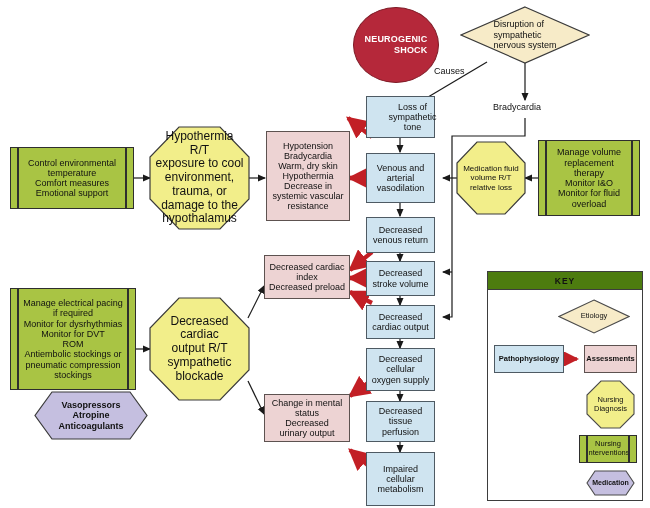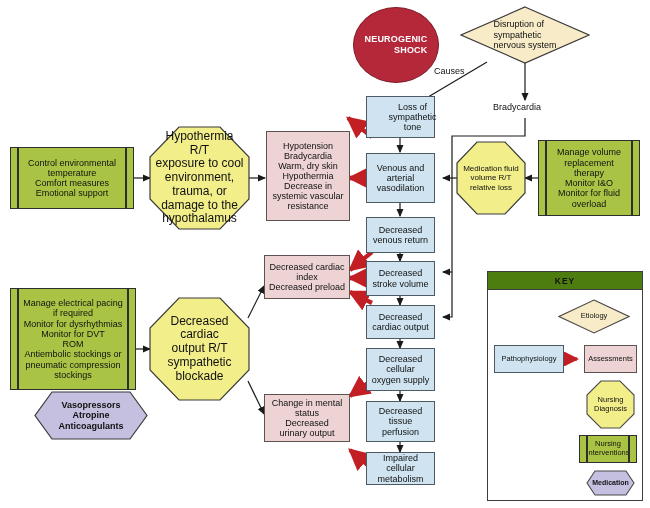--- a/index.html
+++ b/index.html
@@ -148,21 +148,21 @@
     border-bottom: 1.4px solid #3d3d3d;
     display: flex; align-items: center; justify-content: center;
     font-size: 8.5px; font-weight: bold; letter-spacing: 1px;
     color: #111;
   }
   .key-sample {
     position: absolute;
     box-sizing: border-box;
     display: flex; align-items: center; justify-content: center;
     text-align: center; font-size: 7.5px; color: #111;
-    white-space: pre-line; line-height: 1.15;
+    white-space: pre-line; line-height: 1.15; font-weight: bold;
   }
 </style>
 </head>
 <body>
 
 <div id="canvas">
 
   <svg id="wires" viewBox="0 0 650 508">
     <defs>
       <marker id="bk" markerWidth="7" markerHeight="7" refX="6" refY="3" orient="auto">
@@ -245,21 +245,21 @@
 cardiac output</div>
 
   <div class="node patho" style="left:366px; top:348px; width:69px; height:43px;">Decreased
 cellular
 oxygen supply</div>
 
   <div class="node patho" style="left:366px; top:401px; width:69px; height:41px;">Decreased
 tissue
 perfusion</div>
 
-  <div class="node patho" style="left:366px; top:452px; width:69px; height:33px;">Impaired
+  <div class="node patho" style="left:366px; top:452px; width:69px; height:54px;">Impaired
 cellular
 metabolism</div>
 
   <div class="node assess" style="left:266px; top:131px; width:84px; height:90px;">Hypotension
 Bradycardia
 Warm, dry skin
 Hypothermia
 Decrease in
 systemic vascular
 resistance</div>

